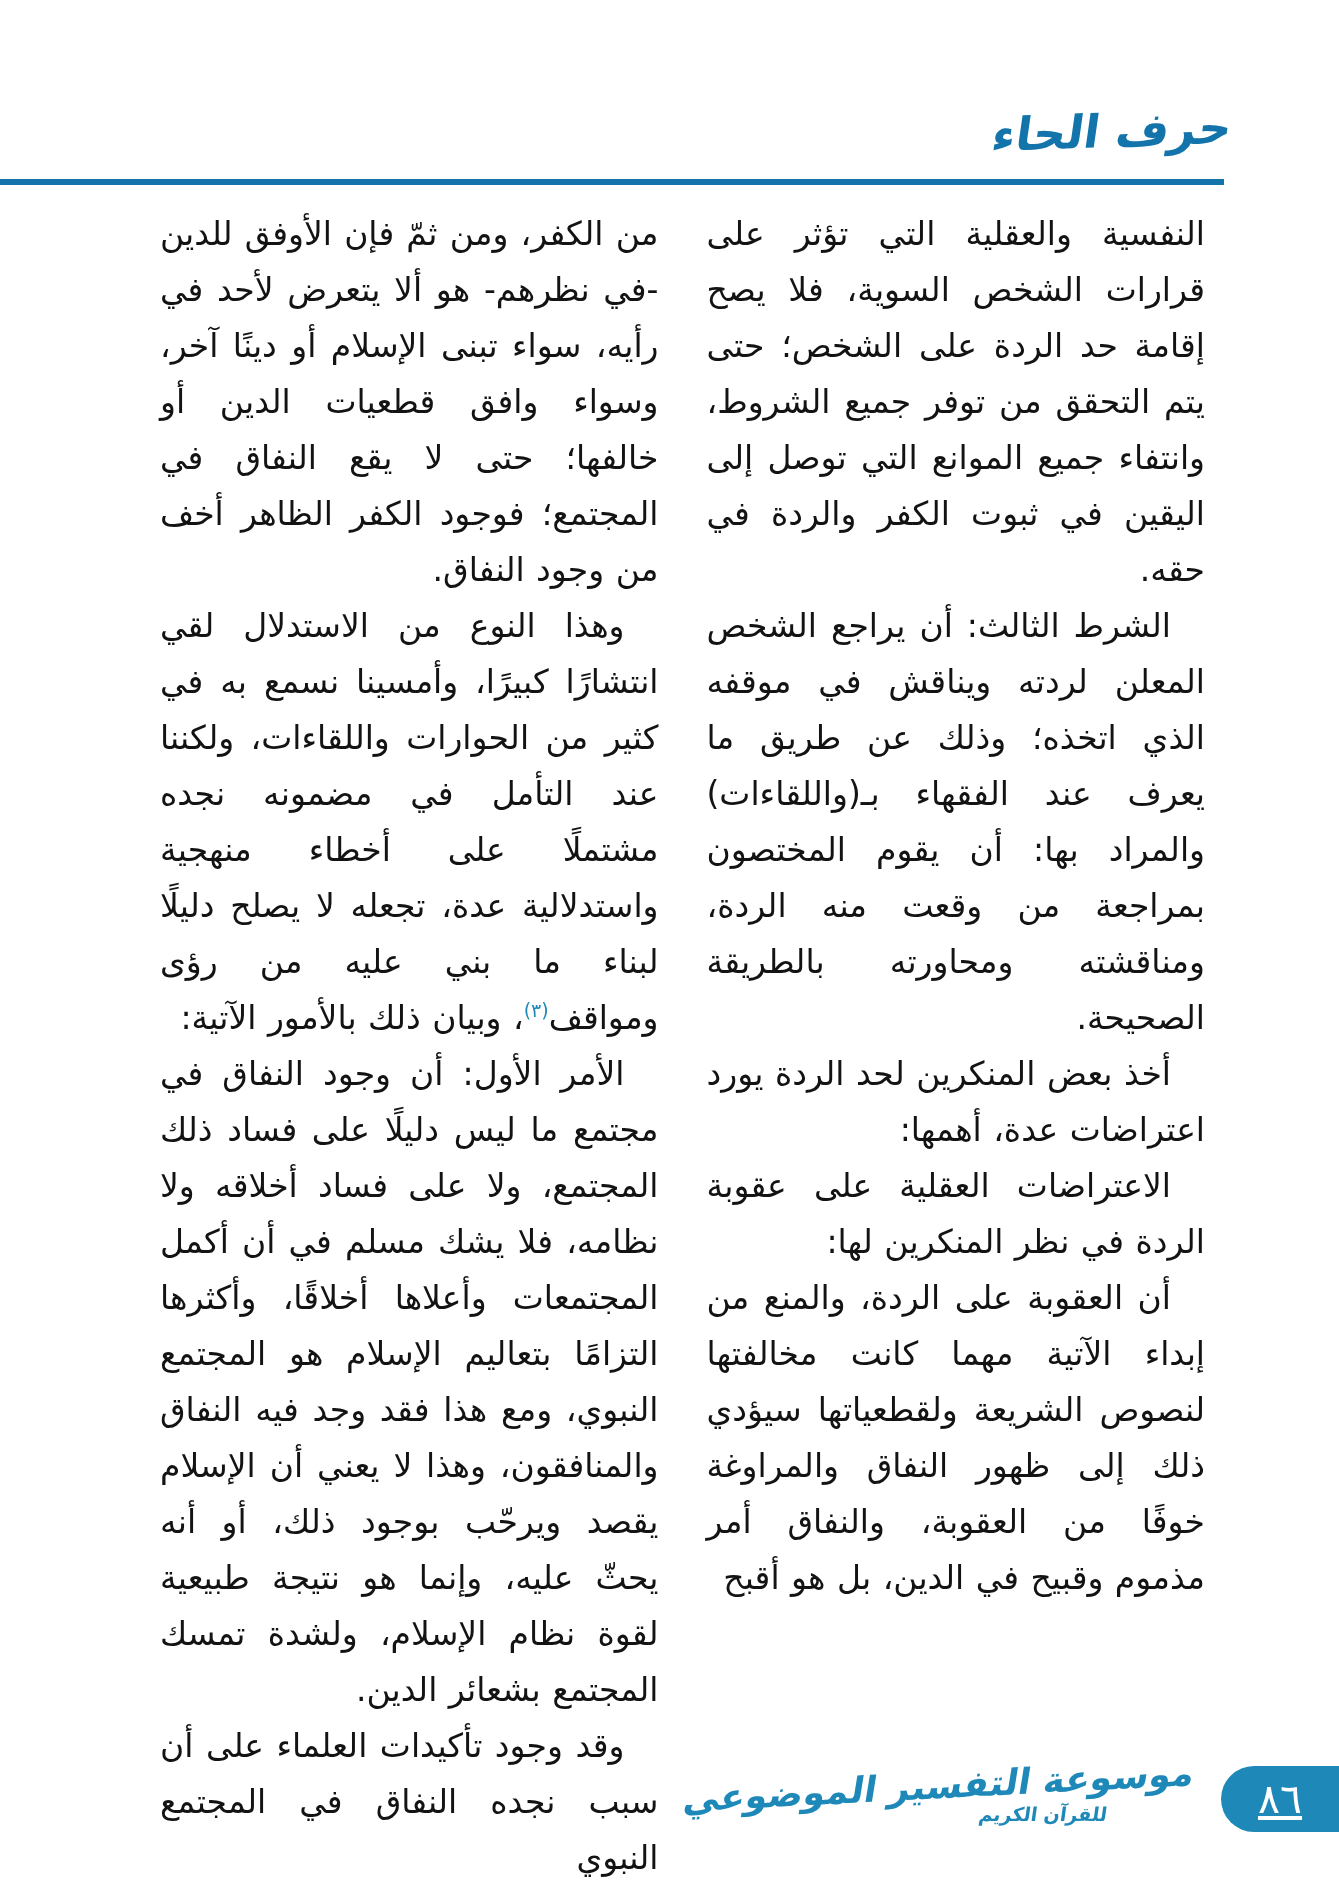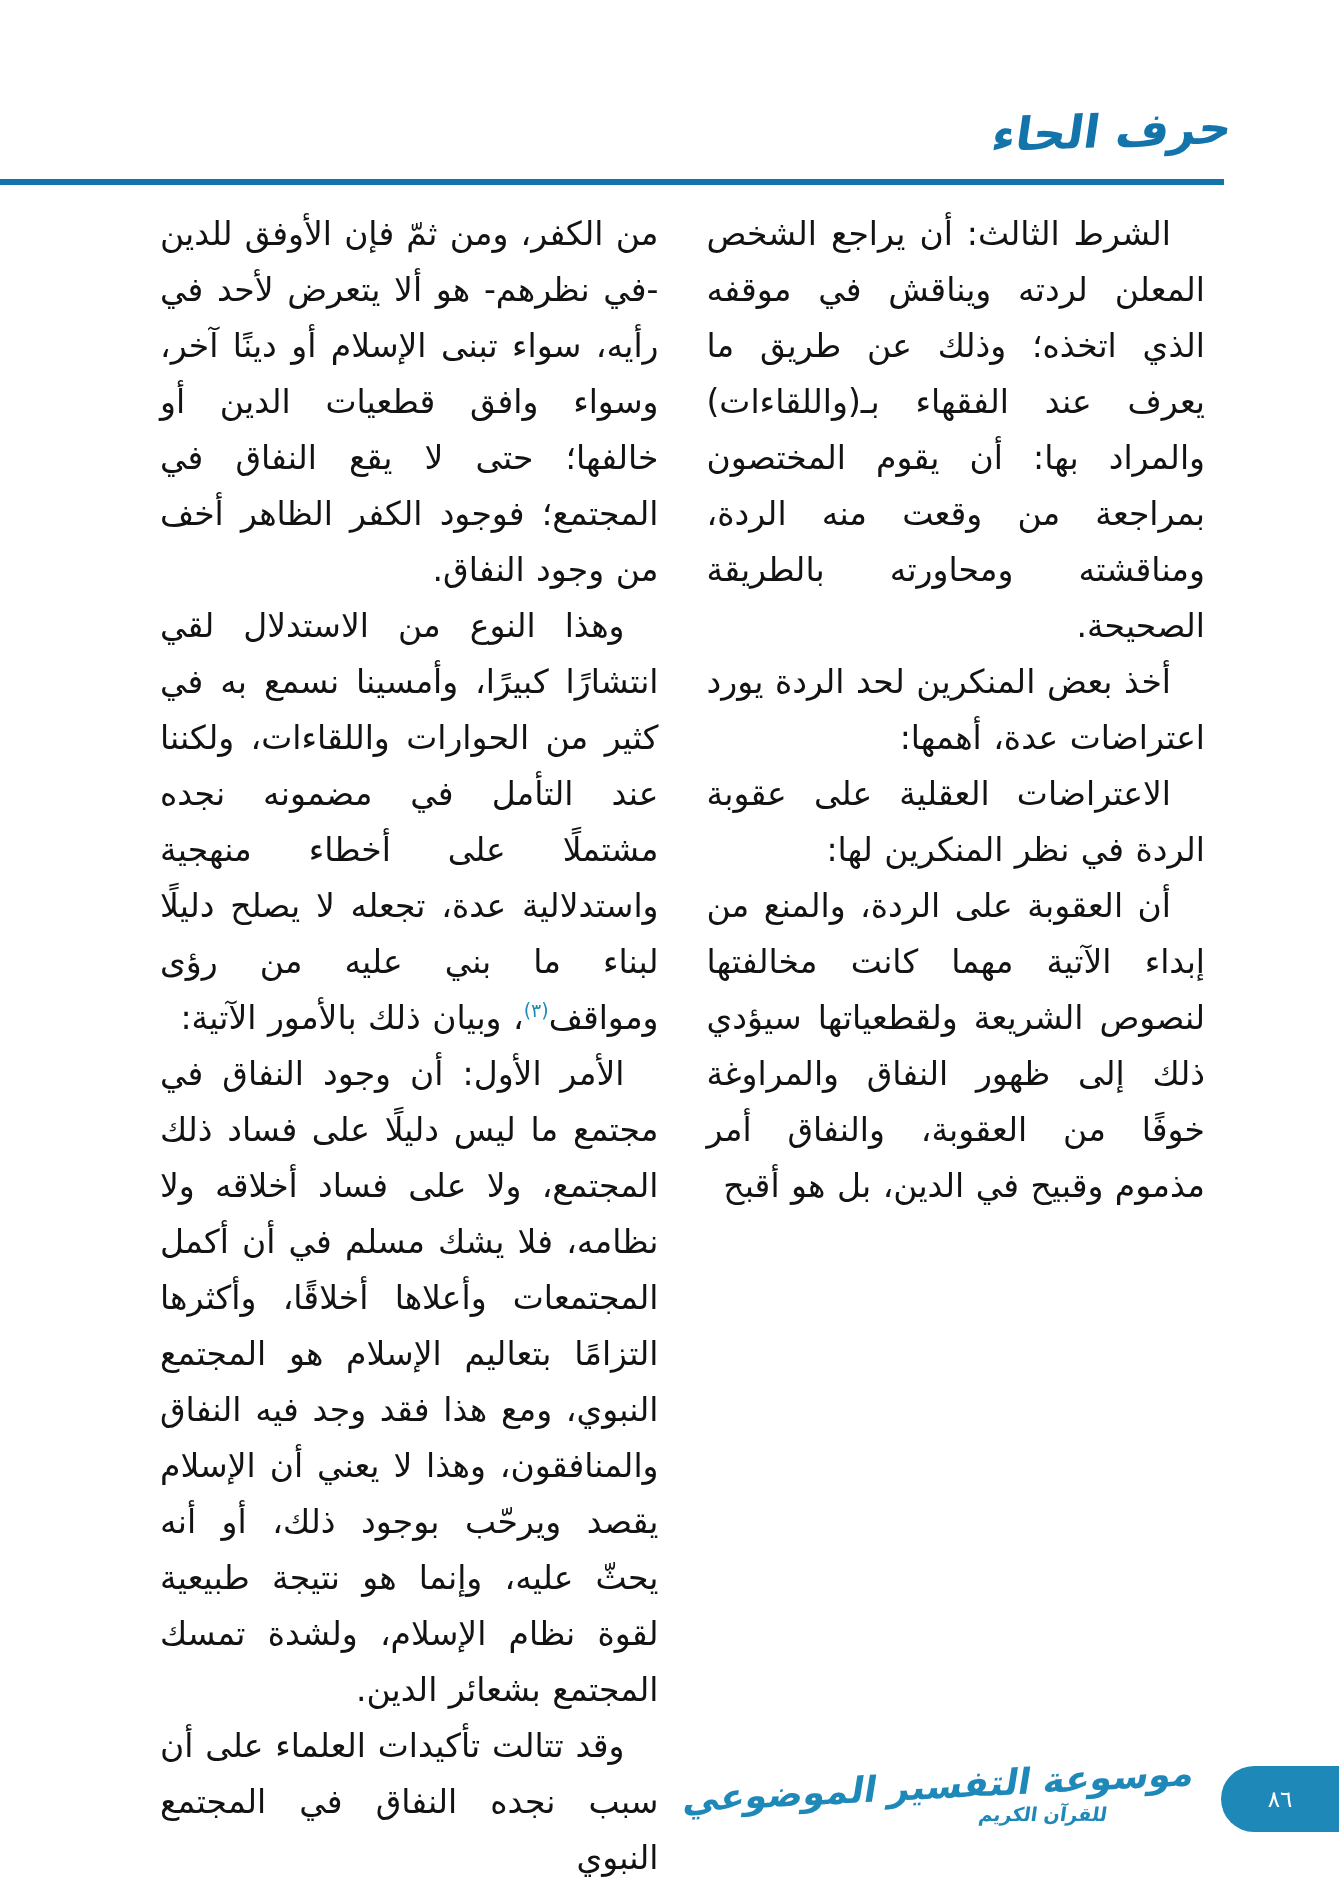--- a/index.html
+++ b/index.html
@@ -65,49 +65,50 @@
     transform:skewX(-8deg);
   }
   .page-badge{
     position:absolute;top:1766px;right:0;
     width:118px;height:66px;
     background:var(--teal);
     border-radius:33px 0 0 33px;
     display:flex;align-items:center;justify-content:center;
   }
   .page-badge span{
-    color:#ffffff;font-size:23px;letter-spacing:6px;
+    color:#ffffff;font-size:41px;letter-spacing:6px;text-decoration:underline;
   }
 </style>
 </head>
 <body>
 
 <div class="page">
 
   <div class="section-title">حرف الحاء</div>
   <div class="header-rule"></div>
 
   <div class="columns">
 
     <section class="column">
       <div class="col-text">
+          <p><span>النفسية والعقلية التي تؤثر على قرارات الشخص السوية، فلا يصح إقامة حد الردة على الشخص؛ حتى يتم التحقق من توفر جميع الشروط، وانتفاء جميع الموانع التي توصل إلى اليقين في ثبوت الكفر والردة في حقه.</span></p>
           <p class="indent"><strong>الشرط الثالث:</strong><span> أن يراجع الشخص المعلن لردته ويناقش في موقفه الذي اتخذه؛ وذلك عن طريق ما يعرف عند الفقهاء بـ(واللقاءات) والمراد بها: أن يقوم المختصون بمراجعة من وقعت منه الردة، ومناقشته ومحاورته بالطريقة الصحيحة.</span></p>
           <p class="indent"><span>أخذ بعض المنكرين لحد الردة يورد اعتراضات عدة، أهمها:</span></p>
           <p class="indent"><strong>الاعتراضات العقلية على عقوبة الردة في نظر المنكرين لها:</strong></p>
           <p class="indent"><span>أن العقوبة على الردة، والمنع من إبداء الآتية مهما كانت مخالفتها لنصوص الشريعة ولقطعياتها سيؤدي ذلك إلى ظهور النفاق والمراوغة خوفًا من العقوبة، والنفاق </span><strong>أمر مذموم وقبيح في الدين، بل هو أقبح</strong></p>
         </div>
 
     </section>
 
     <section class="column">
       <div class="col-text">
           <p><span>من الكفر، ومن ثمّ فإن الأوفق للدين -في نظرهم- هو ألا يتعرض لأحد في رأيه، سواء تبنى الإسلام أو دينًا آخر، وسواء وافق قطعيات الدين أو خالفها؛ حتى لا يقع النفاق في المجتمع؛ فوجود الكفر الظاهر أخف من وجود النفاق.</span></p>
           <p class="indent"><span>وهذا النوع من الاستدلال لقي انتشارًا كبيرًا، وأمسينا نسمع به في كثير من الحوارات واللقاءات، ولكننا عند التأمل في مضمونه نجده مشتملًا على أخطاء منهجية واستدلالية عدة، تجعله لا يصلح دليلًا لبناء ما بني عليه من رؤى ومواقف</span><sup class="fn-ref">(٣)</sup><span>، وبيان ذلك بالأمور الآتية:</span></p>
           <p class="indent"><strong>الأمر الأول:</strong><span> أن وجود النفاق في مجتمع ما ليس دليلًا على فساد ذلك المجتمع، ولا على فساد أخلاقه ولا نظامه، فلا يشك مسلم في أن أكمل المجتمعات وأعلاها أخلاقًا، وأكثرها التزامًا بتعاليم الإسلام هو المجتمع النبوي، ومع هذا فقد وجد فيه النفاق والمنافقون، وهذا لا يعني أن الإسلام يقصد ويرحّب بوجود ذلك، أو أنه يحثّ عليه، وإنما هو نتيجة طبيعية لقوة نظام الإسلام، ولشدة تمسك المجتمع بشعائر الدين.</span></p>
-          <p class="indent"><span>وقد تتالت تأكيدات العلماء على أن </span><strong>سبب نجده النفاق في المجتمع النبوي</strong></p>
+          <p class="indent"><span>وقد وجود تأكيدات العلماء على أن </span><strong>سبب نجده النفاق في المجتمع النبوي</strong></p>
         </div>
 
     </section>
 
   </div>
 
   <div class="logo">
     <div class="logo-line1">موسوعة التفسير الموضوعي</div>
     <div class="logo-line2">للقرآن الكريم</div>
   </div>

